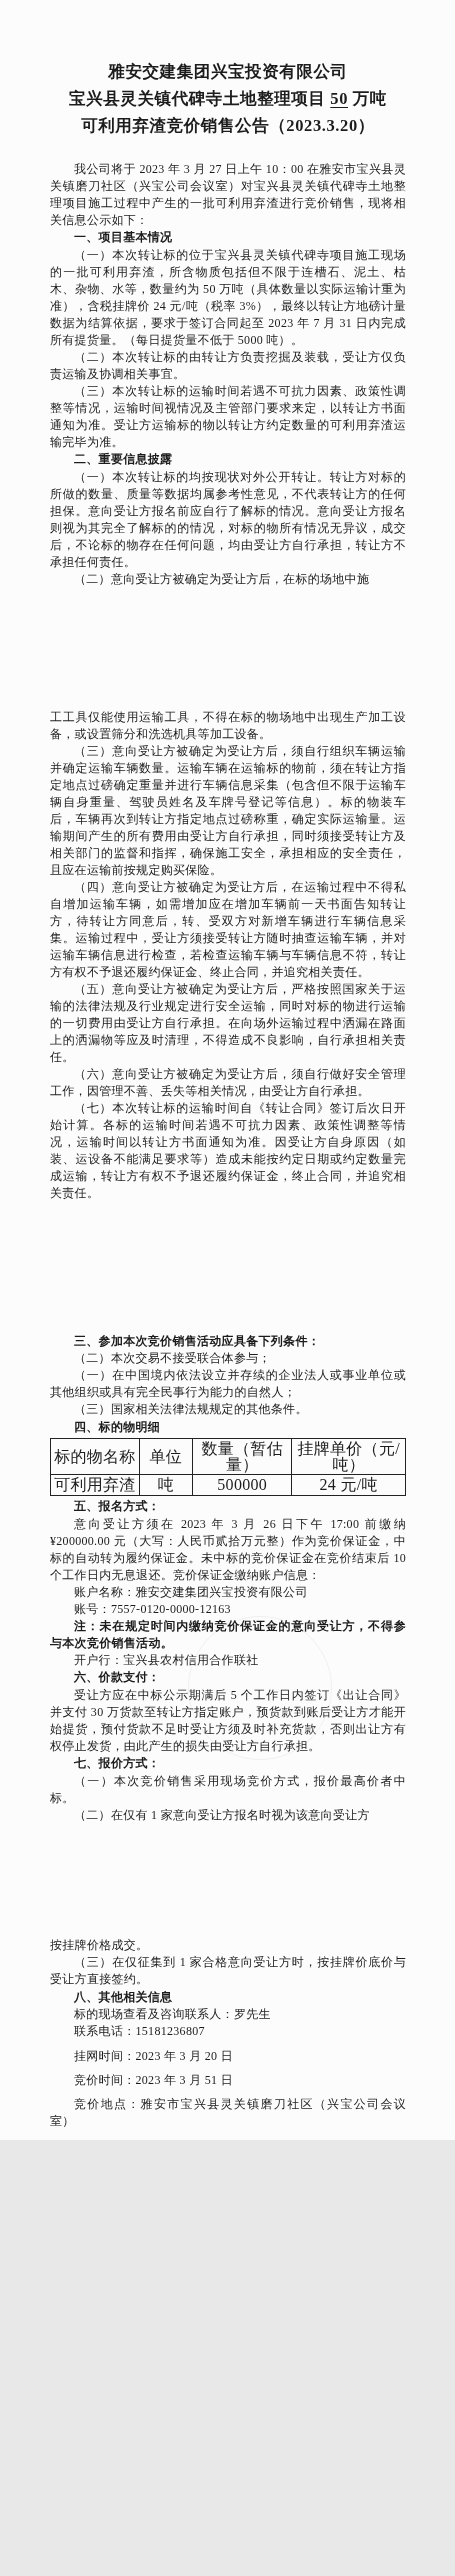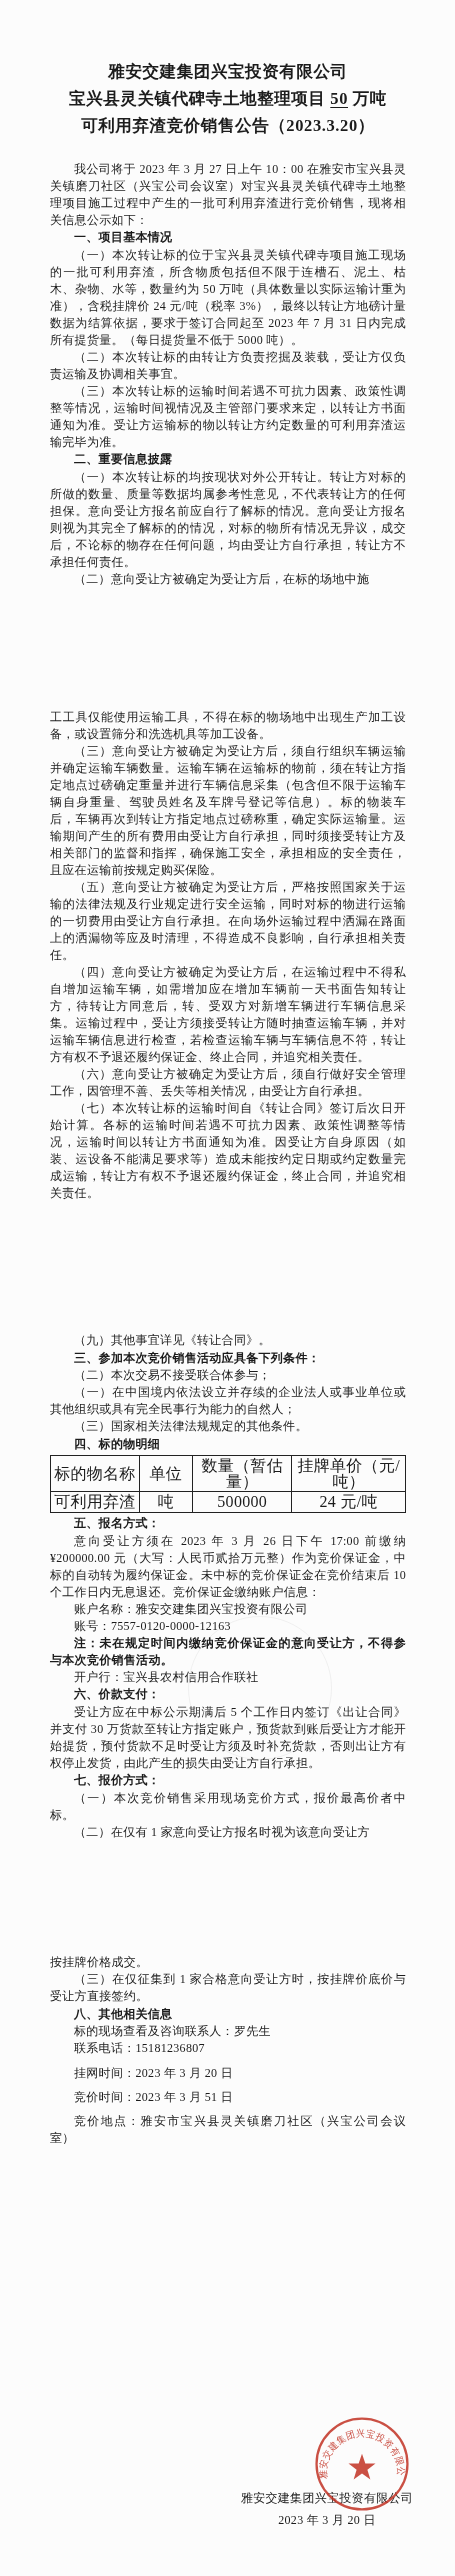--- a/index.html
+++ b/index.html
@@ -1,17 +1,17 @@
 <!DOCTYPE html>
 <html style="font-size:9px"><head>
 <meta charset="utf-8">
 <style>
   html,body{margin:0;padding:0;background:#e8e8e8;}
   .page{
-    width:456px;height:2576px;margin:0 auto;position:relative;
+    width:456px;height:2140px;margin:0 auto;position:relative;
     background:#fcfcfc;color:#1c1c1c;overflow:hidden;
     font-family:"Liberation Serif","DejaVu Serif",serif;
   }
   .content{padding:0 50px;box-sizing:border-box;}
   .sp-top{height:58px;}
   .gap1{height:121px;}
   .gap2{height:130px;}
   .gap3{height:113px;}
   .doc-title{
     text-align:center;font-size:16.5px;font-weight:bold;line-height:27px;
@@ -70,28 +70,27 @@
     <p class="bp">（三）本次转让标的运输时间若遇不可抗力因素、政策性调整等情况，运输时间视情况及主管部门要求来定，以转让方书面通知为准。受让方运输标的物以转让方约定数量的可利用弃渣运输完毕为准。</p>
 
     <p class="hd">二、重要信息披露</p>
     <p class="bp">（一）本次转让标的均按现状对外公开转让。转让方对标的所做的数量、质量等数据均属参考性意见，不代表转让方的任何担保。意向受让方报名前应自行了解标的情况。意向受让方报名则视为其完全了解标的的情况，对标的物所有情况无异议，成交后，不论标的物存在任何问题，均由受让方自行承担，转让方不承担任何责任。</p>
     <p class="bp">（二）意向受让方被确定为受让方后，在标的场地中施</p>
 
     <div class="gap1"></div>
 
     <p class="bp cont">工工具仅能使用运输工具，不得在标的物场地中出现生产加工设备，或设置筛分和洗选机具等加工设备。</p>
     <p class="bp">（三）意向受让方被确定为受让方后，须自行组织车辆运输并确定运输车辆数量。运输车辆在运输标的物前，须在转让方指定地点过磅确定重量并进行车辆信息采集（包含但不限于运输车辆自身重量、驾驶员姓名及车牌号登记等信息）。标的物装车后，车辆再次到转让方指定地点过磅称重，确定实际运输量。运输期间产生的所有费用由受让方自行承担，同时须接受转让方及相关部门的监督和指挥，确保施工安全，承担相应的安全责任，且应在运输前按规定购买保险。</p>
+    <p class="bp">（四）意向受让方被确定为受让方后，在运输过程中不得私自增加运输车辆，如需增加应在增加车辆前一天书面告知转让方，待转让方同意后，转、受双方对新增车辆进行车辆信息采集。运输过程中，受让方须接受转让方随时抽查运输车辆，并对运输车辆信息进行检查，若检查运输车辆与车辆信息不符，转让方有权不予退还履约保证金、终止合同，并追究相关责任。</p>
     <p class="bp">（五）意向受让方被确定为受让方后，严格按照国家关于运输的法律法规及行业规定进行安全运输，同时对标的物进行运输的一切费用由受让方自行承担。在向场外运输过程中洒漏在路面上的洒漏物等应及时清理，不得造成不良影响，自行承担相关责任。</p>
-    <p class="bp">（四）意向受让方被确定为受让方后，在运输过程中不得私自增加运输车辆，如需增加应在增加车辆前一天书面告知转让方，待转让方同意后，转、受双方对新增车辆进行车辆信息采集。运输过程中，受让方须接受转让方随时抽查运输车辆，并对运输车辆信息进行检查，若检查运输车辆与车辆信息不符，转让方有权不予退还履约保证金、终止合同，并追究相关责任。</p>
     <p class="bp">（六）意向受让方被确定为受让方后，须自行做好安全管理工作，因管理不善、丢失等相关情况，由受让方自行承担。</p>
     <p class="bp">（七）本次转让标的运输时间自《转让合同》签订后次日开始计算。各标的运输时间若遇不可抗力因素、政策性调整等情况，运输时间以转让方书面通知为准。因受让方自身原因（如装、运设备不能满足要求等）造成未能按约定日期或约定数量完成运输，转让方有权不予退还履约保证金，终止合同，并追究相关责任。</p>
 
     <div class="gap2"></div>
 
-    <p class="bp">（九）其他事宜详见《转让合同》。</p>
 
     <p class="hd">三、参加本次竞价销售活动应具备下列条件：</p>
     <p class="bp">（二）本次交易不接受联合体参与；</p>
     <p class="bp">（一）在中国境内依法设立并存续的企业法人或事业单位或其他组织或具有完全民事行为能力的自然人；</p>
     <p class="bp">（三）国家相关法律法规规定的其他条件。</p>
 
     <p class="hd">四、标的物明细</p>
     <table class="lot">
       <tbody>
           <tr>

